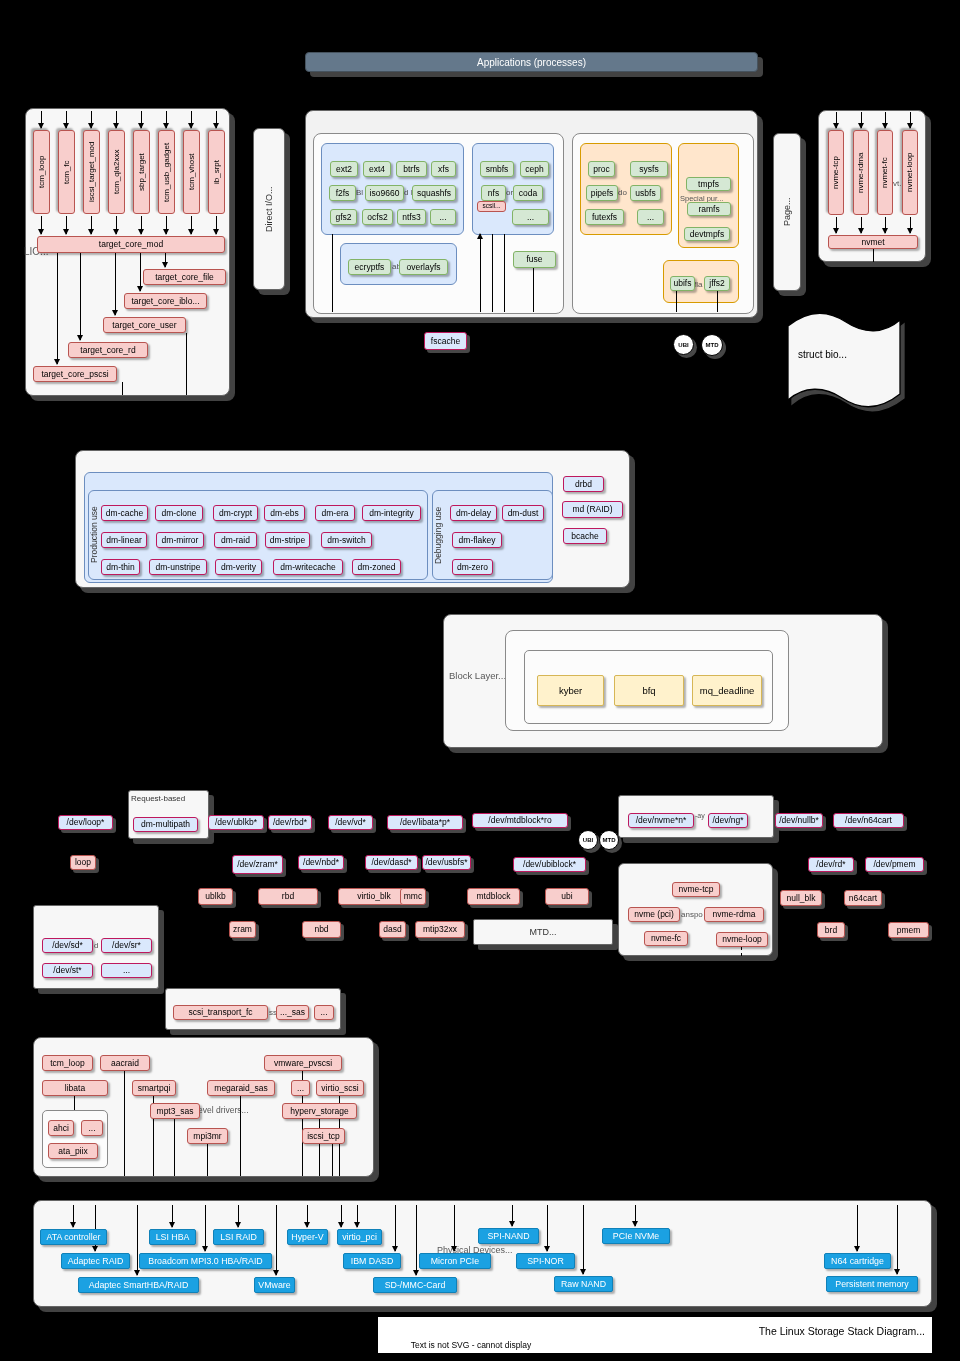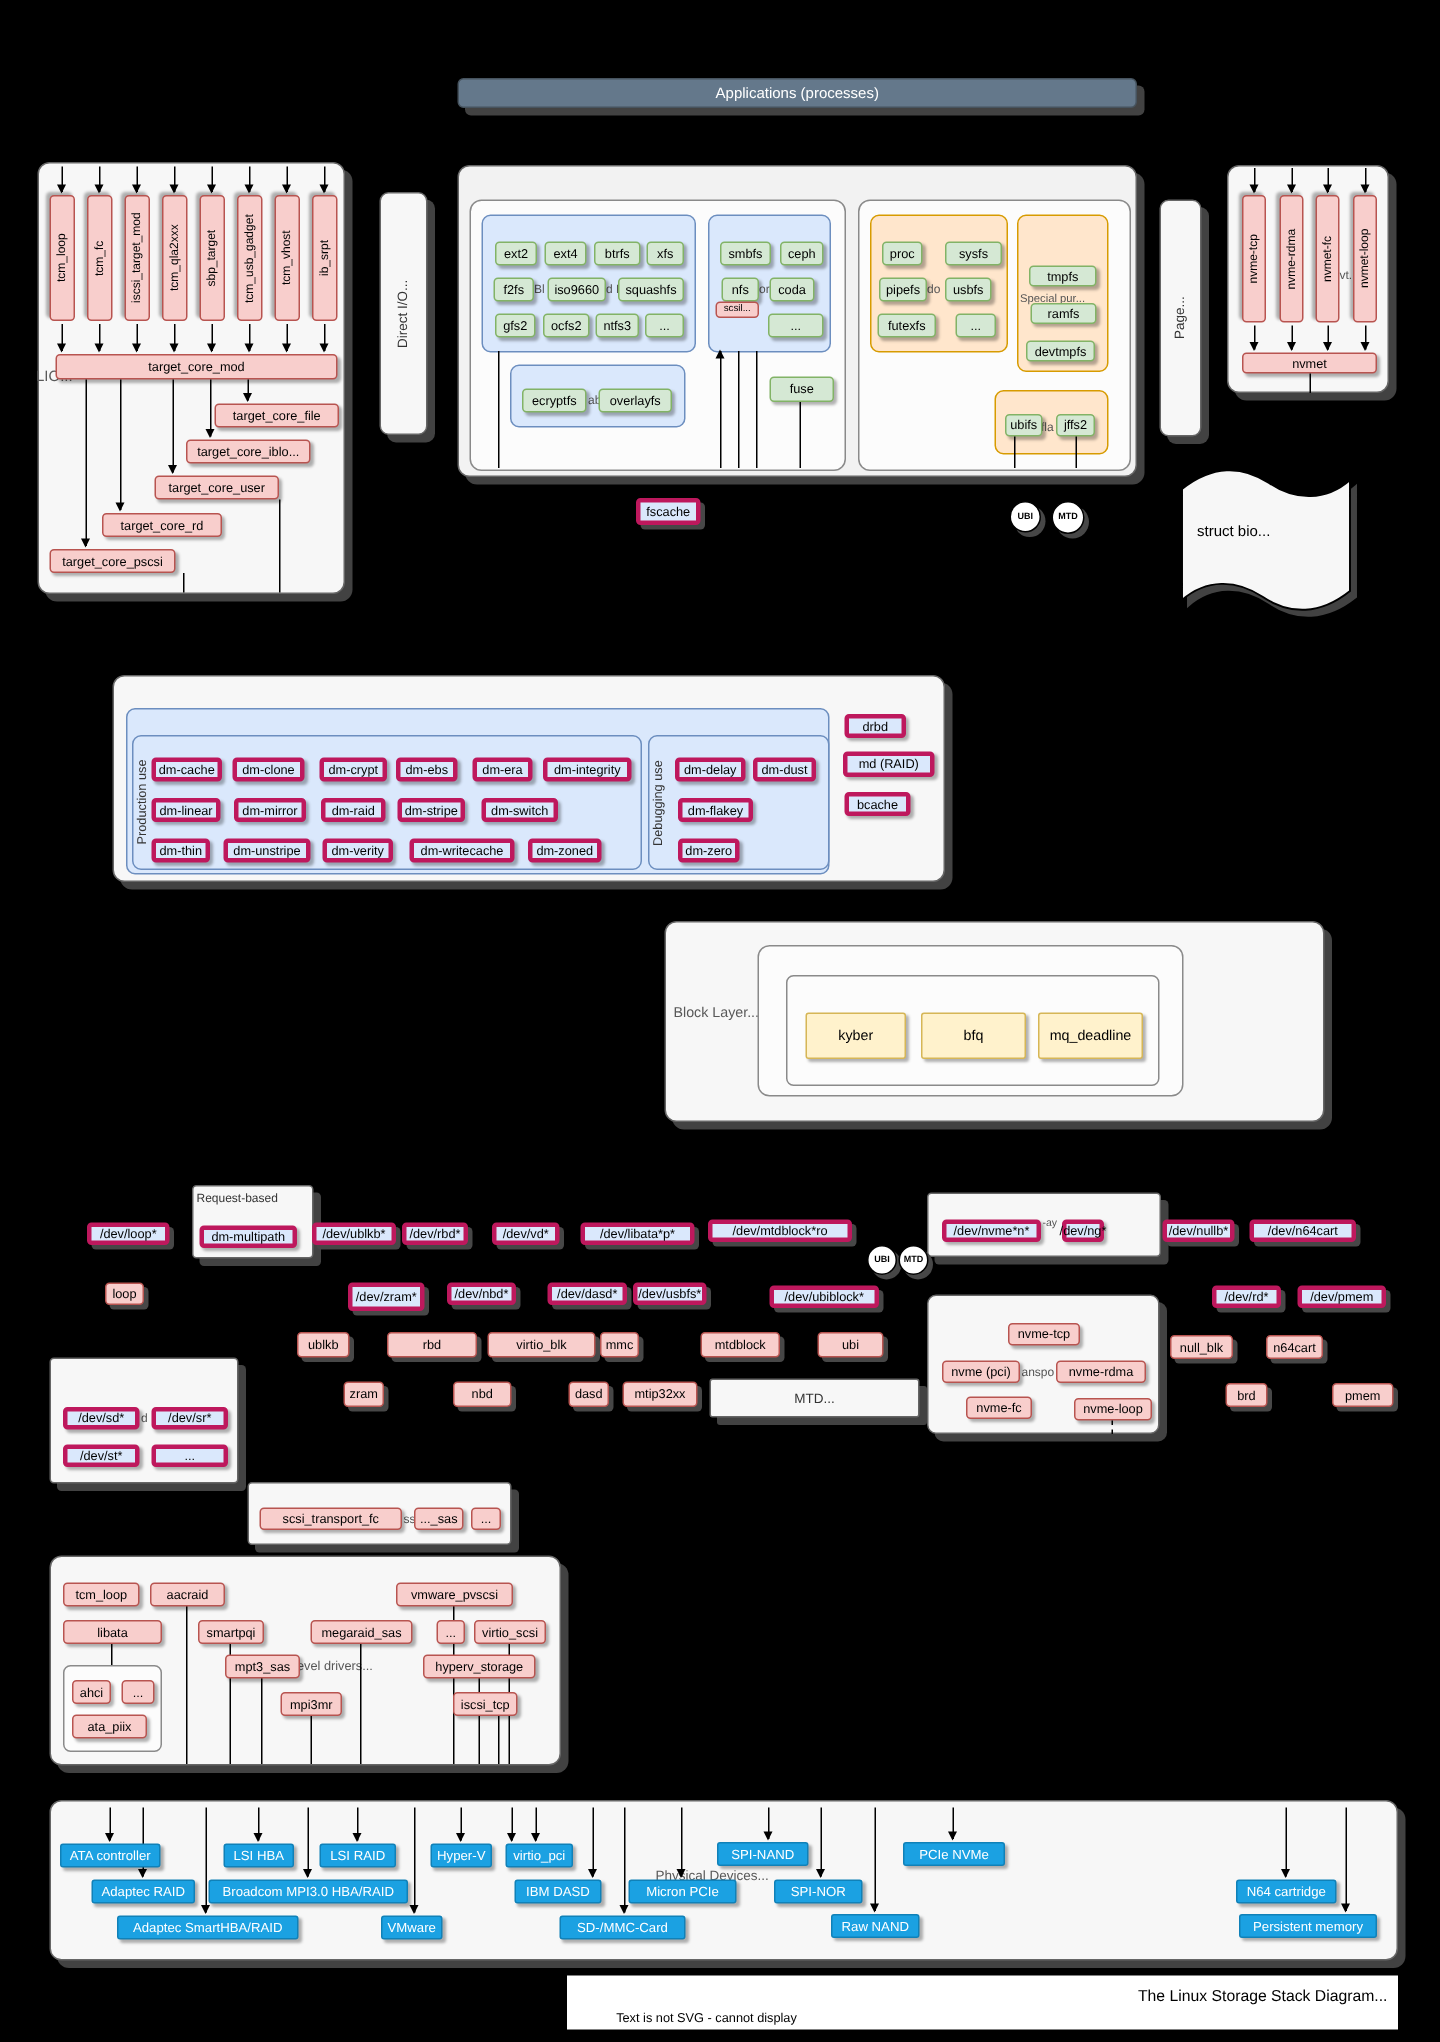--- a/index.html
+++ b/index.html
@@ -1,21 +1,21 @@
 <!DOCTYPE html>
 <html><head>
 <meta charset="utf-8">
 <style>
   html,body{margin:0;padding:0;background:#000;}
   #canvas{position:relative;width:960px;height:1361px;background:#000;overflow:hidden;
           font-family:"Liberation Sans","DejaVu Sans",sans-serif;color:#000;}
   .bx{position:absolute;box-sizing:border-box;border-radius:3px;display:flex;align-items:center;
       justify-content:center;text-align:center;font-size:8.5px;line-height:1;white-space:nowrap;}
   .pink{background:#f8cecc;border:1px solid #b85450;}
-  .blue{background:#dae8fc;border:3px solid #be185d;}
+  .blue{background:#dae8fc;border:1px solid #be185d;}
   .green{background:#d5e8d4;border:1px solid #82b366;}
   .yellow{background:#fff2cc;border:1px solid #d6b656;}
   .phys{background:#1ba1e2;border:1px solid #1081b8;color:#fff;font-size:8.8px;border-radius:2px;}
   .cont{position:absolute;box-sizing:border-box;background:#f7f7f7;border:1px solid #666;border-radius:8px;}
   .white{background:#fcfcfc;border:1px solid #8a8a8a;}
   .cblue{background:#dae8fc;border:1px solid #6c8ebf;border-radius:6px;}
   .corange{background:#ffe6cc;border:1px solid #d79b00;border-radius:6px;}
   .vt{writing-mode:vertical-rl;transform:rotate(180deg);}
   .lbl{position:absolute;color:#595959;font-size:9px;white-space:nowrap;}
   .frag{position:absolute;color:#555;font-size:8px;white-space:nowrap;}
@@ -216,38 +216,38 @@
   <div class="ftxt" style="left:131px;top:794px;width:76px;font-size:8px;color:#333">Request-based</div>
   <div class="bx blue sc" style="left:133px;top:817px;width:65px;height:15px">dm-multipath</div>
   <div class="bx blue sb" style="left:208px;top:815px;width:56px;height:15px">/dev/ublkb*</div>
   <div class="bx blue sb" style="left:268px;top:815px;width:44px;height:15px">/dev/rbd*</div>
   <div class="bx blue sb" style="left:328px;top:815px;width:45px;height:15px">/dev/vd*</div>
   <div class="bx blue sb" style="left:387px;top:815px;width:76px;height:15px">/dev/libata*p*</div>
   <div class="bx blue sb" style="left:472px;top:813px;width:96px;height:15px">/dev/mtdblock*ro</div>
   <div class="cont sB" style="left:618px;top:795px;width:156px;height:43px;border-radius:3px"></div>
   <div class="bx blue sc" style="left:628px;top:813px;width:66px;height:15px">/dev/nvme*n*</div>
   <div class="frag" style="left:695px;top:812px;font-size:7px">-ay</div>
-  <div class="bx blue sc" style="left:708px;top:813px;width:28px;height:15px">/dev/ng*</div>
+  <div class="bx blue sc" style="left:708px;top:813px;width:40px;height:15px">/dev/ng*</div>
   <div class="bx blue sb" style="left:775px;top:813px;width:48px;height:15px">/dev/nullb*</div>
   <div class="bx blue sb" style="left:833px;top:813px;width:71px;height:15px">/dev/n64cart</div>
 
   <div class="bx pink sb" style="left:70px;top:855px;width:26px;height:15px">loop</div>
   <div class="bx blue sb" style="left:232px;top:855px;width:51px;height:19px">/dev/zram*</div>
   <div class="bx blue sb" style="left:298px;top:855px;width:46px;height:15px">/dev/nbd*</div>
   <div class="bx blue sb" style="left:365px;top:855px;width:53px;height:15px">/dev/dasd*</div>
   <div class="bx blue sb" style="left:422px;top:855px;width:49px;height:15px">/dev/usbfs*</div>
   <div class="bx blue sb" style="left:513px;top:857px;width:73px;height:15px">/dev/ubiblock*</div>
   <div class="bx blue sb" style="left:808px;top:857px;width:46px;height:15px">/dev/rd*</div>
   <div class="bx blue sb" style="left:865px;top:857px;width:59px;height:15px">/dev/pmem</div>
   <div class="bx circ sb" style="left:578px;top:830px;width:20px;height:20px">UBI</div>
   <div class="bx circ sb" style="left:599px;top:830px;width:20px;height:20px">MTD</div>
 
   <div class="bx pink sb" style="left:198px;top:888px;width:35px;height:17px">ublkb</div>
   <div class="bx pink sb" style="left:258px;top:888px;width:60px;height:17px">rbd</div>
-  <div class="bx pink sb" style="left:325px;top:888px;width:72px;height:17px">virtio_blk</div>
+  <div class="bx pink sb" style="left:338px;top:888px;width:72px;height:17px">virtio_blk</div>
   <div class="bx pink sb" style="left:400px;top:888px;width:26px;height:17px">mmc</div>
   <div class="bx pink sb" style="left:467px;top:888px;width:53px;height:17px">mtdblock</div>
   <div class="bx pink sb" style="left:545px;top:888px;width:44px;height:17px">ubi</div>
   <div class="bx pink sb" style="left:229px;top:921px;width:27px;height:17px">zram</div>
   <div class="bx pink sb" style="left:302px;top:921px;width:39px;height:17px">nbd</div>
   <div class="bx pink sb" style="left:379px;top:921px;width:27px;height:17px">dasd</div>
   <div class="bx pink sb" style="left:415px;top:921px;width:50px;height:17px">mtip32xx</div>
   <div class="cont sB" style="left:473px;top:919px;width:140px;height:26px;border-radius:2px"></div>
   <div class="bx" style="left:473px;top:919px;width:140px;height:26px;background:none;border:none;font-size:9px;color:#333">MTD...</div>
 

